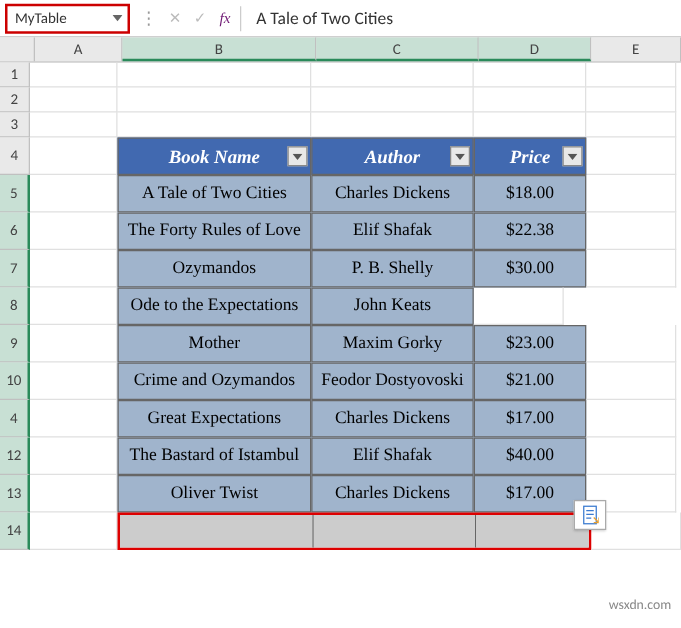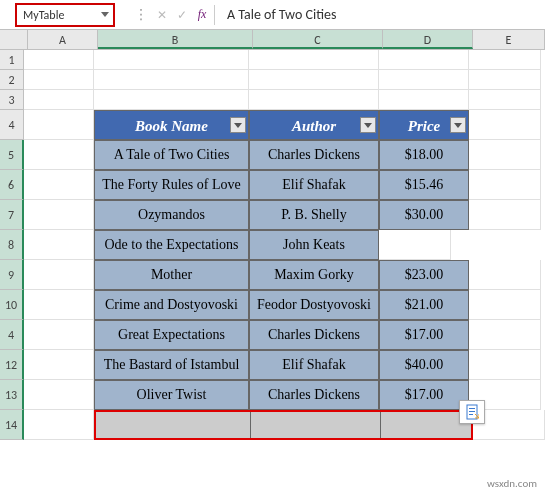--- a/index.html
+++ b/index.html
@@ -16,21 +16,21 @@
     .formula-bar {
       display: flex;
       align-items: center;
       height: 30px;
       border-bottom: 1px solid #c0c0c0;
       background: #fff;
     }
     .name-box {
       width: 100px;
       height: 24px;
-      margin: 15px;
+      margin: 4px;
       border: 2px solid #c00;
       display: flex;
       align-items: center;
       padding: 0 6px;
       background: #fff;
       position: relative;
     }
     .name-box svg { position: absolute; right: 4px; }
     .fb-divider {
       width: 1px; height: 20px; background: #ccc; margin: 0 2px;
@@ -239,21 +239,21 @@
           <div class="cell colA"></div>
           <div class="data-cell colB">A Tale of Two Cities</div>
           <div class="data-cell colC">Charles Dickens</div>
           <div class="data-cell colD">$18.00</div>
           <div class="cell colE"></div>
         </div>
         <div class="grid-row tall">
           <div class="cell colA"></div>
           <div class="data-cell colB">The Forty Rules of Love</div>
           <div class="data-cell colC">Elif Shafak</div>
-          <div class="data-cell colD">$15.46</div>
+          <div class="data-cell colD">$22.38</div>
           <div class="cell colE"></div>
         </div>
         <div class="grid-row tall">
           <div class="cell colA"></div>
           <div class="data-cell colB">Ozymandos</div>
           <div class="data-cell colC">P. B. Shelly</div>
           <div class="data-cell colD">$30.00</div>
           <div class="cell colE"></div>
         </div>
         <div class="grid-row tall">
@@ -264,21 +264,21 @@
         </div>
         <div class="grid-row tall">
           <div class="cell colA"></div>
           <div class="data-cell colB">Mother</div>
           <div class="data-cell colC">Maxim Gorky</div>
           <div class="data-cell colD">$23.00</div>
           <div class="cell colE"></div>
         </div>
         <div class="grid-row tall">
           <div class="cell colA"></div>
-          <div class="data-cell colB">Crime and Dostyovoski</div>
+          <div class="data-cell colB">Crime and Ozymandos</div>
           <div class="data-cell colC">Feodor Dostyovoski</div>
           <div class="data-cell colD">$21.00</div>
           <div class="cell colE"></div>
         </div>
         <div class="grid-row tall">
           <div class="cell colA"></div>
           <div class="data-cell colB">Great Expectations</div>
           <div class="data-cell colC">Charles Dickens</div>
           <div class="data-cell colD">$17.00</div>
           <div class="cell colE"></div>

